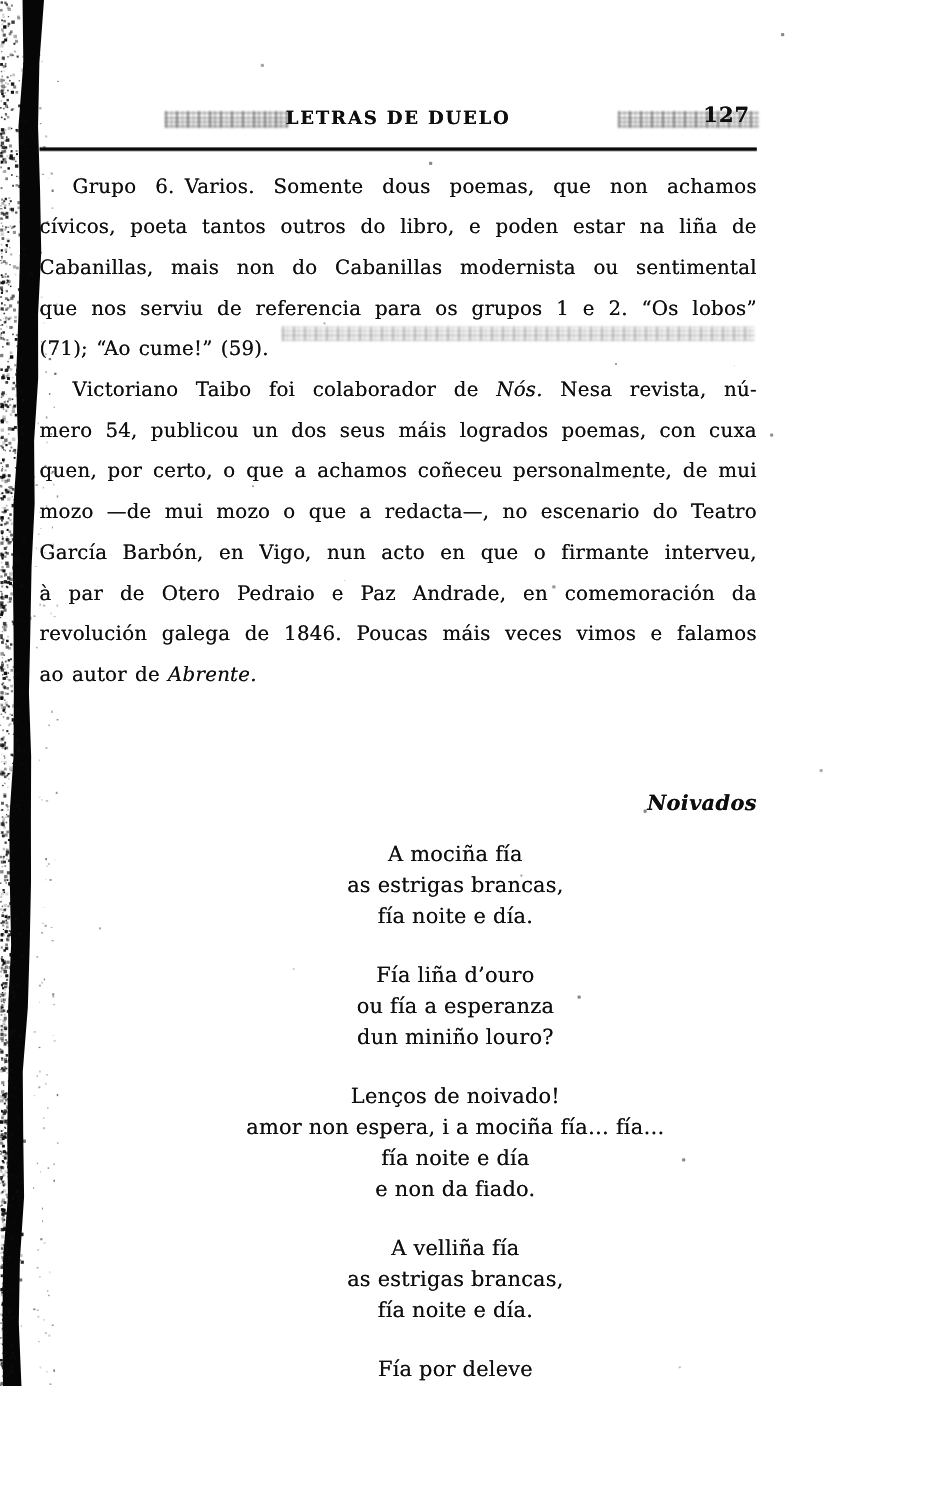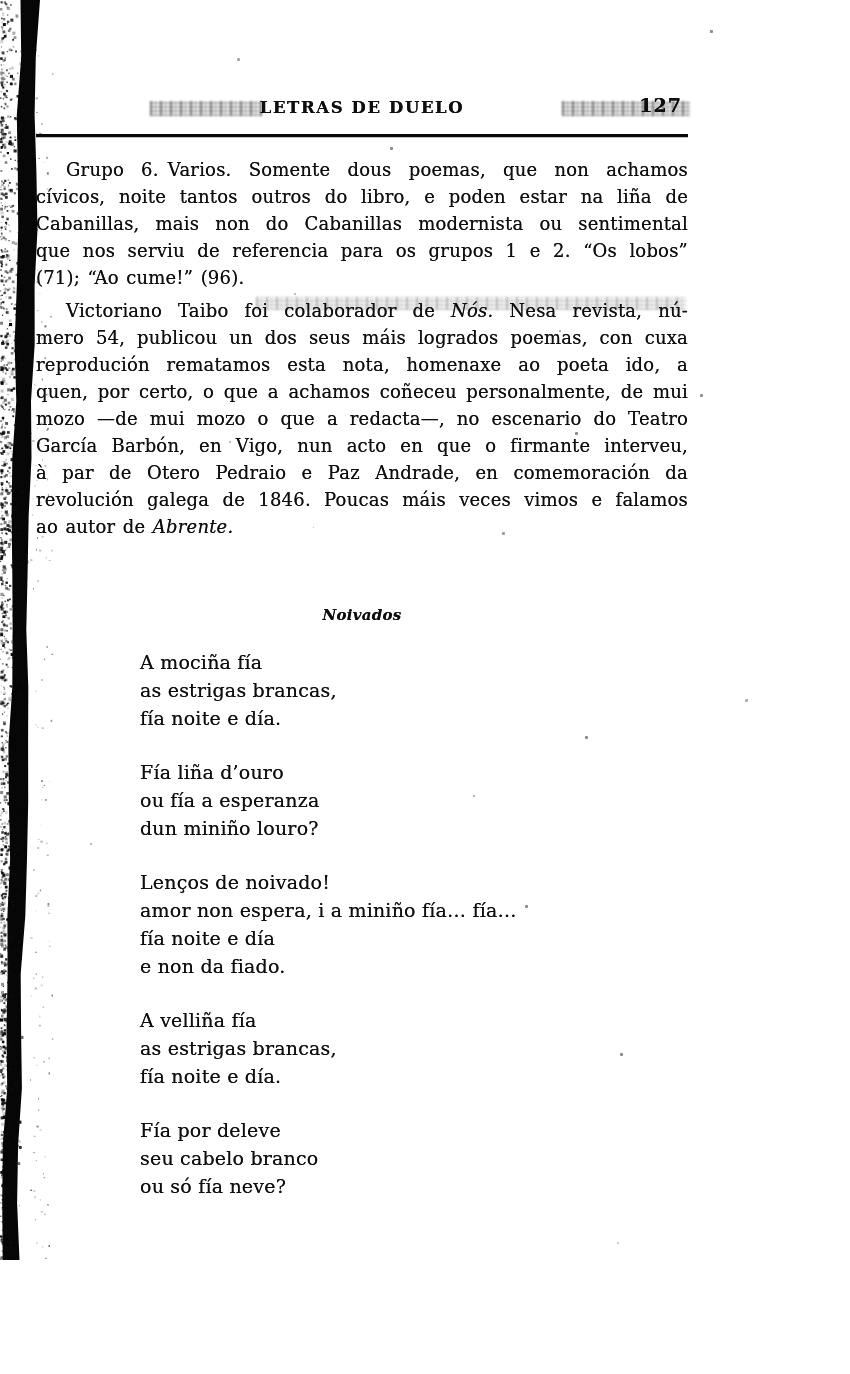--- a/index.html
+++ b/index.html
@@ -16,31 +16,31 @@
   }
   .page-number{
     position:absolute;right:6px;top:-3px;font-weight:bold;font-size:19px;
     letter-spacing:1px;text-shadow:0 0 .5px rgba(0,0,0,.85);
   }
   .rule{height:3px;background:#0a0a0a;margin-top:11px;border:none;box-shadow:0 1px 0 rgba(0,0,0,.25);}
   .bodytext{margin-top:19px;}
   .para{font-size:18px;line-height:27px;letter-spacing:.2px;word-spacing:1.5px;
         text-shadow:0 0 .45px rgba(0,0,0,.75);}
   .para + .para{margin-top:6px;}
-  .line{text-align:justify;text-align-last:justify;white-space:nowrap;overflow:hidden;}
+  .line{text-align:justify;text-align-last:justify;white-space:nowrap;overflow:hidden;margin-top:10px;}
   .line.last{text-align-last:left;}
   .line.indent{text-indent:30px;}
   .it{font-style:italic;}
   .poem-title{
-    margin-top:62px;text-align:center;font-style:italic;font-weight:bold;
-    font-size:15px;line-height:26px;letter-spacing:.3px;
+    margin-top:90px;text-align:right;font-style:italic;font-weight:bold;
+    font-size:19px;line-height:26px;letter-spacing:.3px;
     text-shadow:0 0 .45px rgba(0,0,0,.75);
   }
   .poem{margin-top:20px;padding-left:104px;font-size:19px;line-height:28px;
-        letter-spacing:.2px;text-shadow:0 0 .45px rgba(0,0,0,.75);}
+        letter-spacing:.2px;text-shadow:0 0 .45px rgba(0,0,0,.75);text-align:center;}
   .stanza{margin-bottom:26px;}
   .stanza-line{white-space:nowrap;}
   .smudge{
     position:absolute;
     background:
       repeating-linear-gradient(90deg, rgba(35,35,35,.55) 0 2px, transparent 2px 5px,
         rgba(35,35,35,.30) 5px 6px, transparent 6px 10px),
       repeating-linear-gradient(0deg, rgba(35,35,35,.35) 0 2px, transparent 2px 4px);
     filter:blur(1.1px);
   }
@@ -1728,29 +1728,28 @@
     <div class="header">
       <span class="header-title">LETRAS DE DUELO</span>
       <span class="page-number">127</span>
     </div>
 
     <div class="rule"></div>
 
     <div class="bodytext" id="body-text">
         <div class="para">
           <div class="line indent">Grupo 6. Varios. Somente dous poemas, que non achamos</div>
-          <div class="line">cívicos, noite tantos outros do libro, e poden estar na liña de</div>
+          <div class="line">cívicos, poeta tantos outros do libro, e poden estar na liña de</div>
           <div class="line">Cabanillas, mais non do Cabanillas modernista ou sentimental</div>
           <div class="line">que nos serviu de referencia para os grupos 1 e 2. “Os lobos”</div>
-          <div class="line last">(71); “Ao cume!” (96).</div>
+          <div class="line last">(71); “Ao cume!” (59).</div>
         </div>
         <div class="para">
           <div class="line indent"><span>Victoriano Taibo foi colaborador de </span><span class="it">Nós.</span><span> Nesa revista, nú-</span></div>
           <div class="line">mero 54, publicou un dos seus máis logrados poemas, con cuxa</div>
-          <div class="line">reprodución rematamos esta nota, homenaxe ao poeta ido, a</div>
           <div class="line">quen, por certo, o que a achamos coñeceu personalmente, de mui</div>
           <div class="line">mozo —de mui mozo o que a redacta—, no escenario do Teatro</div>
           <div class="line">García Barbón, en Vigo, nun acto en que o firmante interveu,</div>
           <div class="line">à par de Otero Pedraio e Paz Andrade, en comemoración da</div>
           <div class="line">revolución galega de 1846. Poucas máis veces vimos e falamos</div>
           <div class="line last"><span>ao autor de </span><span class="it">Abrente.</span></div>
         </div>
       </div>
 
     <div class="poem-title">Noivados</div>
@@ -1761,21 +1760,21 @@
           <div class="stanza-line">as estrigas brancas,</div>
           <div class="stanza-line">fía noite e día.</div>
         </div>
         <div class="stanza">
           <div class="stanza-line">Fía liña d’ouro</div>
           <div class="stanza-line">ou fía a esperanza</div>
           <div class="stanza-line">dun miniño louro?</div>
         </div>
         <div class="stanza">
           <div class="stanza-line">Lenços de noivado!</div>
-          <div class="stanza-line">amor non espera, i a miniño fía… fía…</div>
+          <div class="stanza-line">amor non espera, i a mociña fía… fía…</div>
           <div class="stanza-line">fía noite e día</div>
           <div class="stanza-line">e non da fiado.</div>
         </div>
         <div class="stanza">
           <div class="stanza-line">A velliña fía</div>
           <div class="stanza-line">as estrigas brancas,</div>
           <div class="stanza-line">fía noite e día.</div>
         </div>
         <div class="stanza">
           <div class="stanza-line">Fía por deleve</div>

